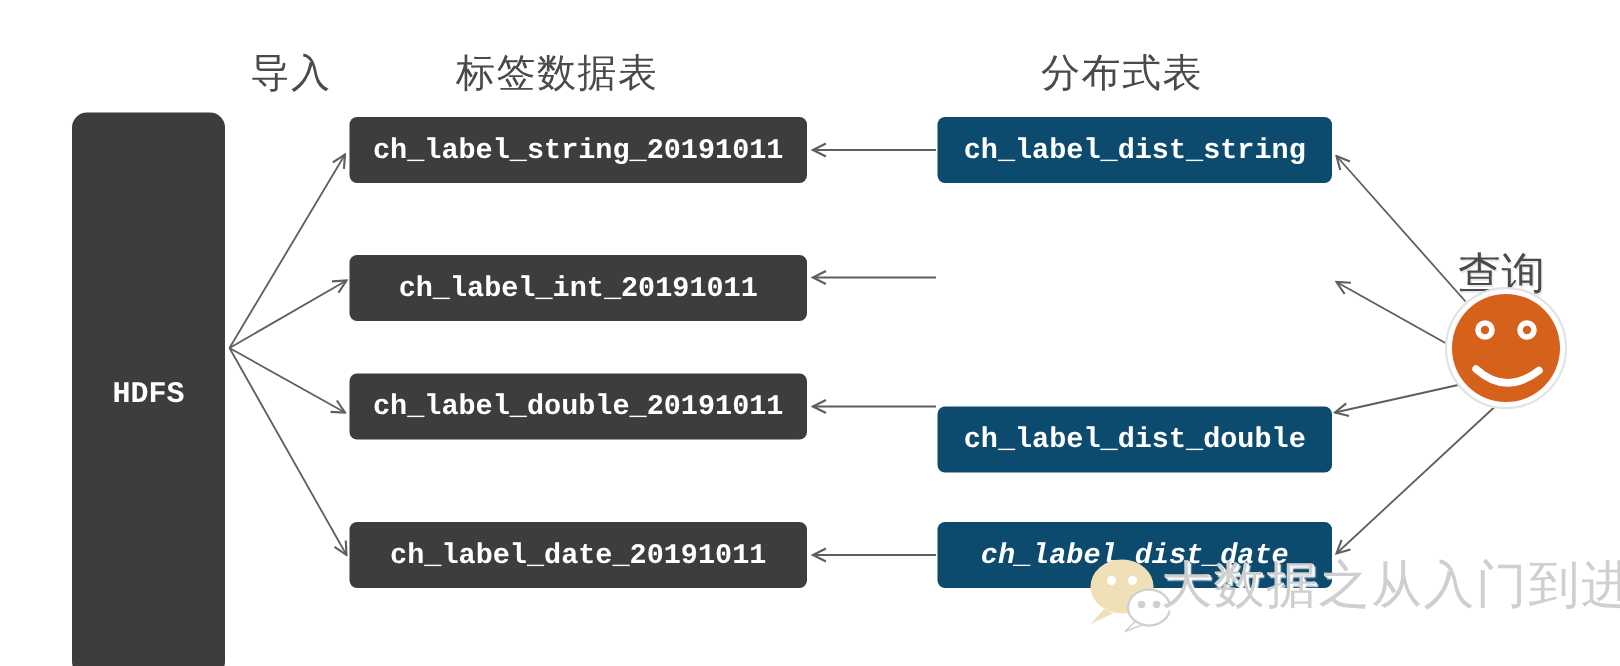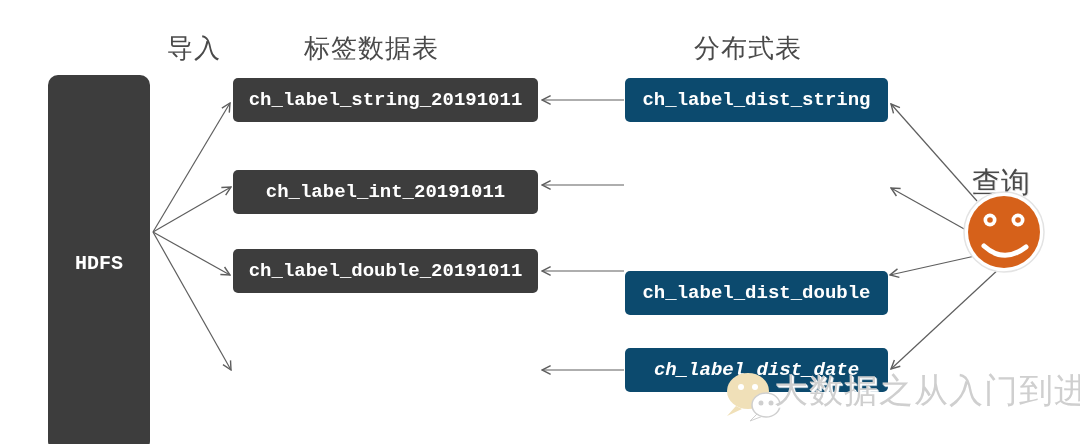--- a/index.html
+++ b/index.html
@@ -50,20 +50,21 @@
   <div class="abs hdr" style="left:304px;top:31px;">标签数据表</div>
   <div class="query-label">查询</div>
 
   <div class="hdfs mono layer-boxes">
     <span>HDFS</span>
   </div>
 
   <div class="box-dark mono layer-boxes" style="top:78px;">ch_label_string_20191011</div>
   <div class="box-dark mono layer-boxes" style="top:170px;">ch_label_int_20191011</div>
   <div class="box-dark mono layer-boxes" style="top:249px;">ch_label_double_20191011</div>
+  <div class="box-dark mono layer-boxes" style="top:348px;">ch_label_date_20191011</div>
 
   <div class="box-orange mono layer-boxes" style="top:78px;">ch_label_dist_string</div>
   <div class="box-orange mono layer-boxes" style="top:249px;margin-top:22px;">ch_label_dist_double</div>
   <div class="box-orange mono layer-boxes" style="top:348px;font-style:italic;">ch_label_dist_date</div>
 
   <svg class="overlay" width="1080" height="444" viewBox="0 0 1080 444">
     <defs>
       <marker id="arw" viewBox="0 0 10 10" refX="9" refY="5" markerWidth="9" markerHeight="9" orient="auto">
         <path d="M1,1 L9,5 L1,9" fill="none" stroke="#5e5e5e" stroke-width="1.3"></path>
       </marker>

